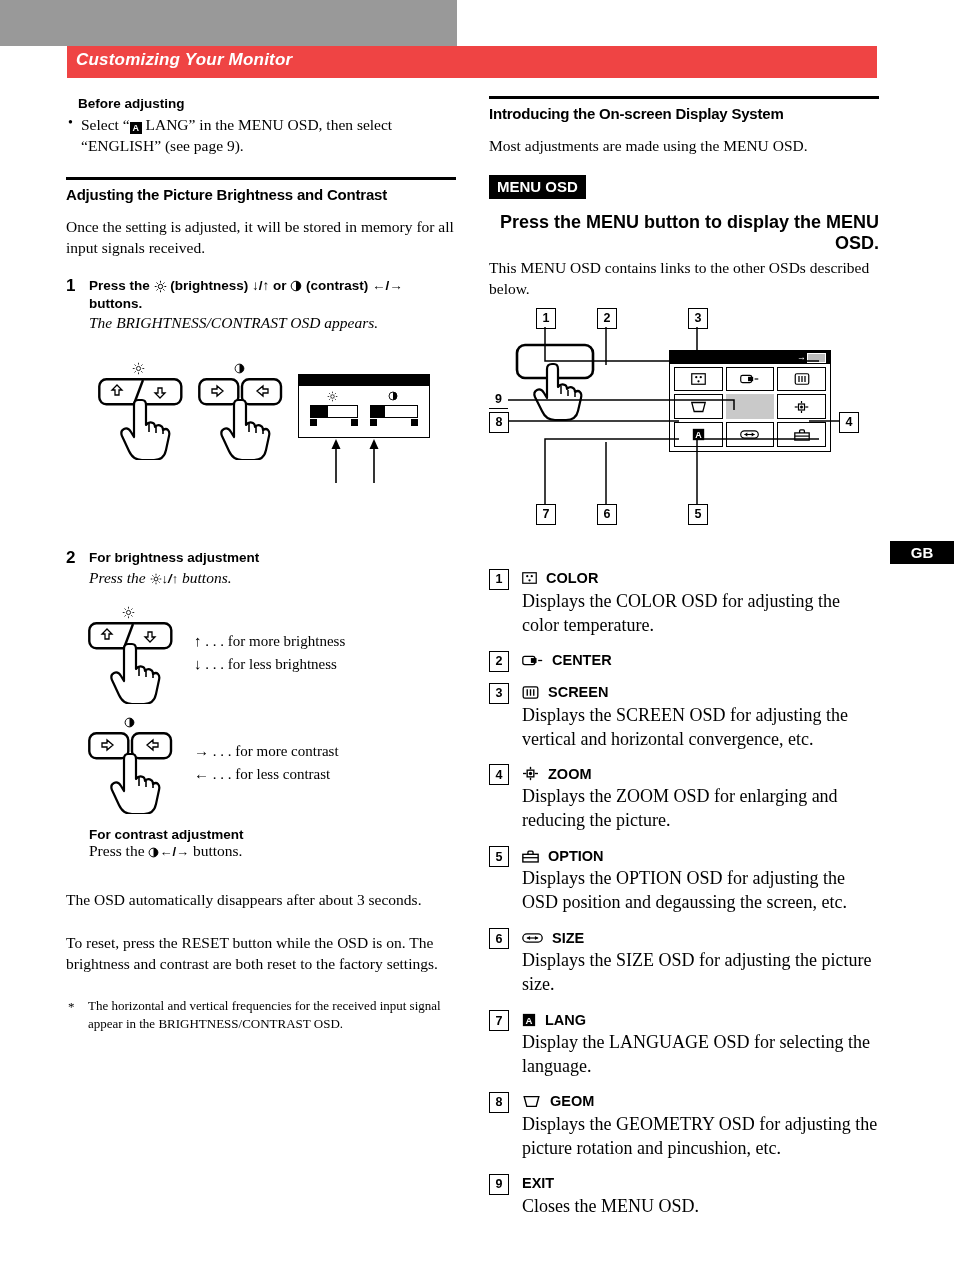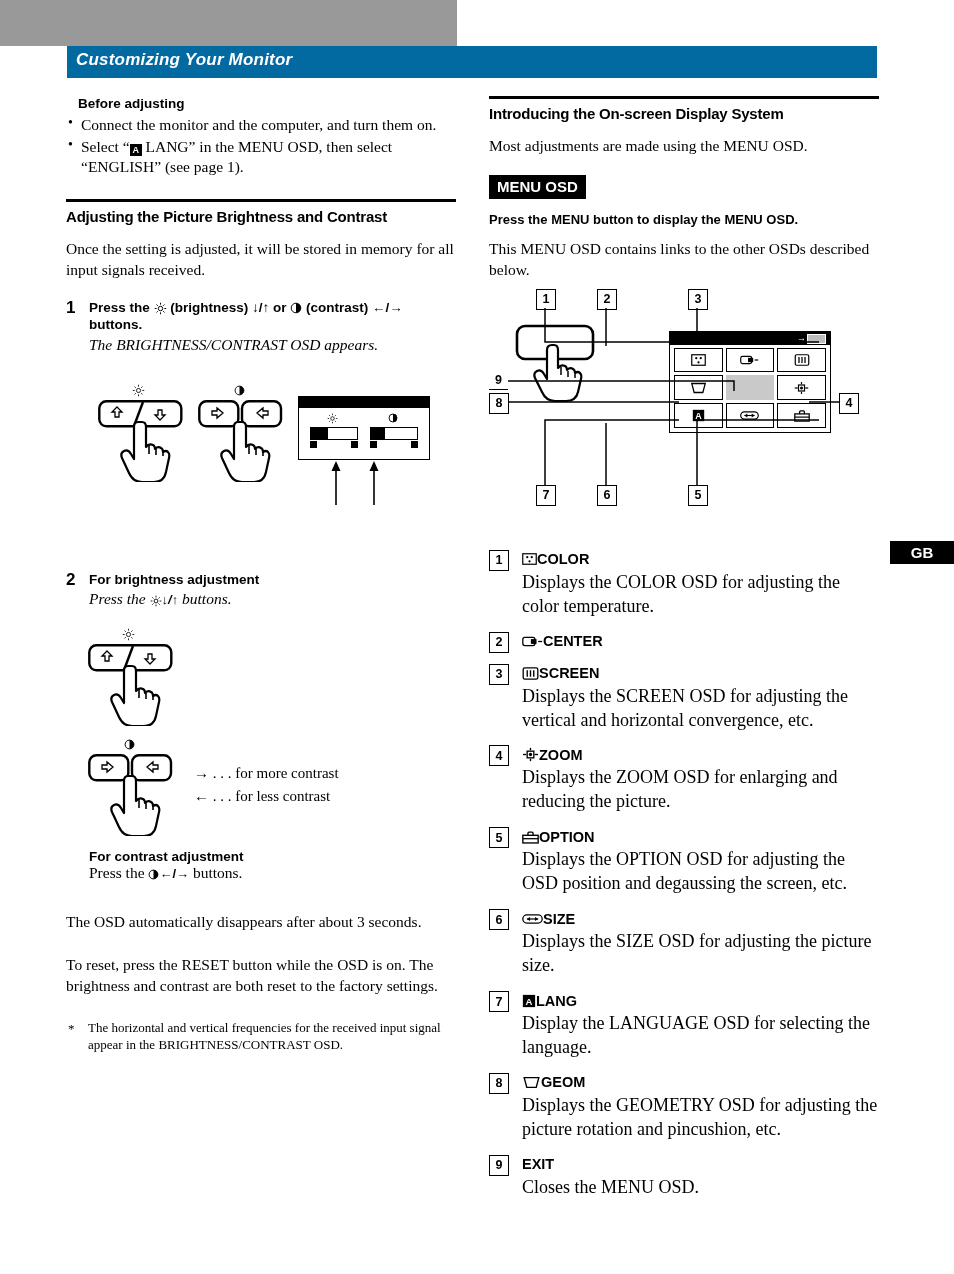--- a/index.html
+++ b/index.html
@@ -5,21 +5,21 @@
   html,body{margin:0;padding:0;}
   body{
     width:954px;height:1274px;background:#ffffff;
     font-family:"Liberation Serif",serif;color:#000;
     position:relative;overflow:hidden;
   }
   .page{position:relative;width:954px;height:1274px;}
 
   
   .gray-block{position:absolute;left:0;top:0;width:457px;height:46px;background:#999999;}
-  .title-bar{position:absolute;left:67px;top:46px;width:810px;height:32px;background:#0369a1;}
+  .title-bar{position:absolute;left:67px;top:46px;width:810px;height:32px;background:#ef4444;}
   .title-bar .t{
     position:absolute;left:9px;top:4px;
     font-family:"Liberation Sans",sans-serif;
     font-weight:bold;font-style:italic;font-size:17px;color:#fff;letter-spacing:.2px;
   }
 
   
   .col-left{position:absolute;left:66px;top:96px;width:390px;}
   .col-right{position:absolute;left:489px;top:96px;width:390px;}
 
@@ -58,21 +58,21 @@
   .osdbar{background:#000;}
   .slider-outer{border:1.6px solid #000;height:11px;background:#fff;display:flex;}
   .slider-fill{background:#000;height:100%;}
 
   
   .menu-osd-tag{
     display:inline-block;background:#000;color:#fff;
     font-family:"Liberation Sans",sans-serif;font-weight:bold;font-size:15px;
     padding:3px 8px 4px 8px;
   }
-  p.bold-line{font-family:"Liberation Sans",sans-serif;font-size:13px;font-weight:bold;margin:13px 0 12px 0;}
+  p.bold-line{font-family:"Liberation Sans",sans-serif;font-size:18px;font-weight:bold;margin:13px 0 4px 0;text-align:right;}
 
   
   .diagram{position:relative;height:215px;margin-top:8px;}
   .osd-screen{position:absolute;left:180px;top:42px;width:160px;height:100px;border:1.7px solid #000;background:#fff;}
   .osd-titlebar{position:absolute;left:0;top:0;width:100%;height:13px;background:#000;}
   .osd-titlebar .ar{position:absolute;right:24px;top:1px;color:#fff;font-size:9px;line-height:11px;}
   .osd-titlebar .sw{position:absolute;right:4px;top:2.5px;width:17px;height:8px;background:#bdbdbd;border:1px solid #fff;}
   .osd-cells{position:absolute;left:4px;top:16px;right:4px;bottom:4px;
              display:grid;grid-template-columns:repeat(3,1fr);grid-template-rows:repeat(3,1fr);gap:3px;}
   .cell{border:1.4px solid #000;background:#fff;display:flex;align-items:center;justify-content:center;}
@@ -86,21 +86,21 @@
 
   
   .item{position:relative;padding-left:33px;margin-top:13px;}
   .item .box{
     position:absolute;left:0;top:0;width:18px;height:19px;border:1.6px solid #000;background:#fff;
     font-family:"Liberation Sans",sans-serif;font-size:12.5px;font-weight:bold;
     display:flex;align-items:center;justify-content:center;
   }
   .item .hdr{
     font-family:"Liberation Sans",sans-serif;font-size:14.5px;font-weight:bold;
-    display:flex;align-items:center;height:19px;
+    display:flex;align-items:center;gap:9px;height:19px;
   }
   .item .desc{font-size:18px;line-height:1.33;margin-top:2px;}
 
   
   .gb{
     position:absolute;right:0;top:541px;width:64px;height:23px;background:#000;color:#fff;
     font-family:"Liberation Sans",sans-serif;font-weight:bold;font-size:15px;
     display:flex;align-items:center;justify-content:center;
   }
 
@@ -124,25 +124,22 @@
   <div class="gray-block"></div>
   <div class="title-bar">
     <div class="t">Customizing Your Monitor</div>
   </div>
 
   <div class="col-left">
 
     <h3 class="sub">Before adjusting</h3>
     <ul class="bullets">
       <li>
-        <span>Connect the monitor and the computer, and turn them on.</span>
-      </li>
-      <li>
         <span>Select “</span><span class="lang-ico">A</span><span> LANG” in the MENU OSD, then select</span><br>
-        <span style="padding-left:0">“ENGLISH” (see page 1).</span>
+        <span style="padding-left:0">“ENGLISH” (see page 9).</span>
       </li>
     </ul>
 
     <div style="height:20px"></div>
     <div class="rule"></div>
     <h1 class="sec">Adjusting the Picture Brightness and Contrast</h1>
 
     <p class="body">Once the setting is adjusted, it will be stored in memory for all input signals received.</p>
 
     <div class="step">
@@ -303,20 +300,24 @@
           <rect x="1.3" y="1.3" width="82" height="25" rx="7" fill="#fff" stroke="#000" stroke-width="2.4"></rect>
           <line x1="45" y1="2" x2="36" y2="26" stroke="#000" stroke-width="2.4"></line>
           <path d="M13 13 l5 -5 v3 h5 v4 h-5 v3 z" transform="rotate(90 19 13)" fill="#fff" stroke="#000" stroke-width="1.3"></path>
           <path d="M55 13 l5 -5 v3 h5 v4 h-5 v3 z" transform="rotate(-90 62 13)" fill="#fff" stroke="#000" stroke-width="1.3"></path>
         </svg>
         <svg style="position:absolute;left:20px;top:20px;" width="60" height="62" viewBox="0 0 60 62">
           <path d="M24 2 q4 0 4 5 v20 q3 -4 7 -2 q2 1 2 4 q3 -3 6 -1 q2 1 2 4 q3 -2 5 0 q2 2 1 6 l-3 14 q-2 10 -12 10 h-12 q-9 0 -13 -9 l-7 -15 q-2 -5 2 -7 q4 -2 7 3 l3 5 v-32 q0 -5 4 -5 z" fill="#fff" stroke="#000" stroke-width="2.2" stroke-linejoin="round"></path>
           <path d="M31 25 v9 M38 29 v6 M45 32 v4" fill="none" stroke="#000" stroke-width="1.6"></path>
         </svg>
       </div>
+      <div style="position:absolute;left:128px;top:22px;font-size:15px;line-height:1.5;">
+        <div><span style="font-family:'Liberation Sans',sans-serif;font-weight:bold;">↑</span> <span>. . . for more brightness</span></div>
+        <div><span style="font-family:'Liberation Sans',sans-serif;font-weight:bold;">↓</span> <span>. . . for less brightness</span></div>
+      </div>
     </div>
 
     <div style="position:relative;height:95px;margin-top:18px;">
       <div style="position:absolute;left:22px;top:14px;">
         <svg style="position:absolute;left:36px;top:-15px;" width="11" height="11" viewBox="0 0 20 20">
             <circle cx="10" cy="10" r="8" fill="none" stroke="#000" stroke-width="1.8"></circle>
             <path d="M10 2 A8 8 0 0 1 10 18 Z" fill="#000"></path>
           </svg>
         <svg width="85" height="28" viewBox="0 0 85 28">
           <rect x="1.3" y="1.3" width="39" height="25" rx="7" fill="#fff" stroke="#000" stroke-width="2.4"></rect>

